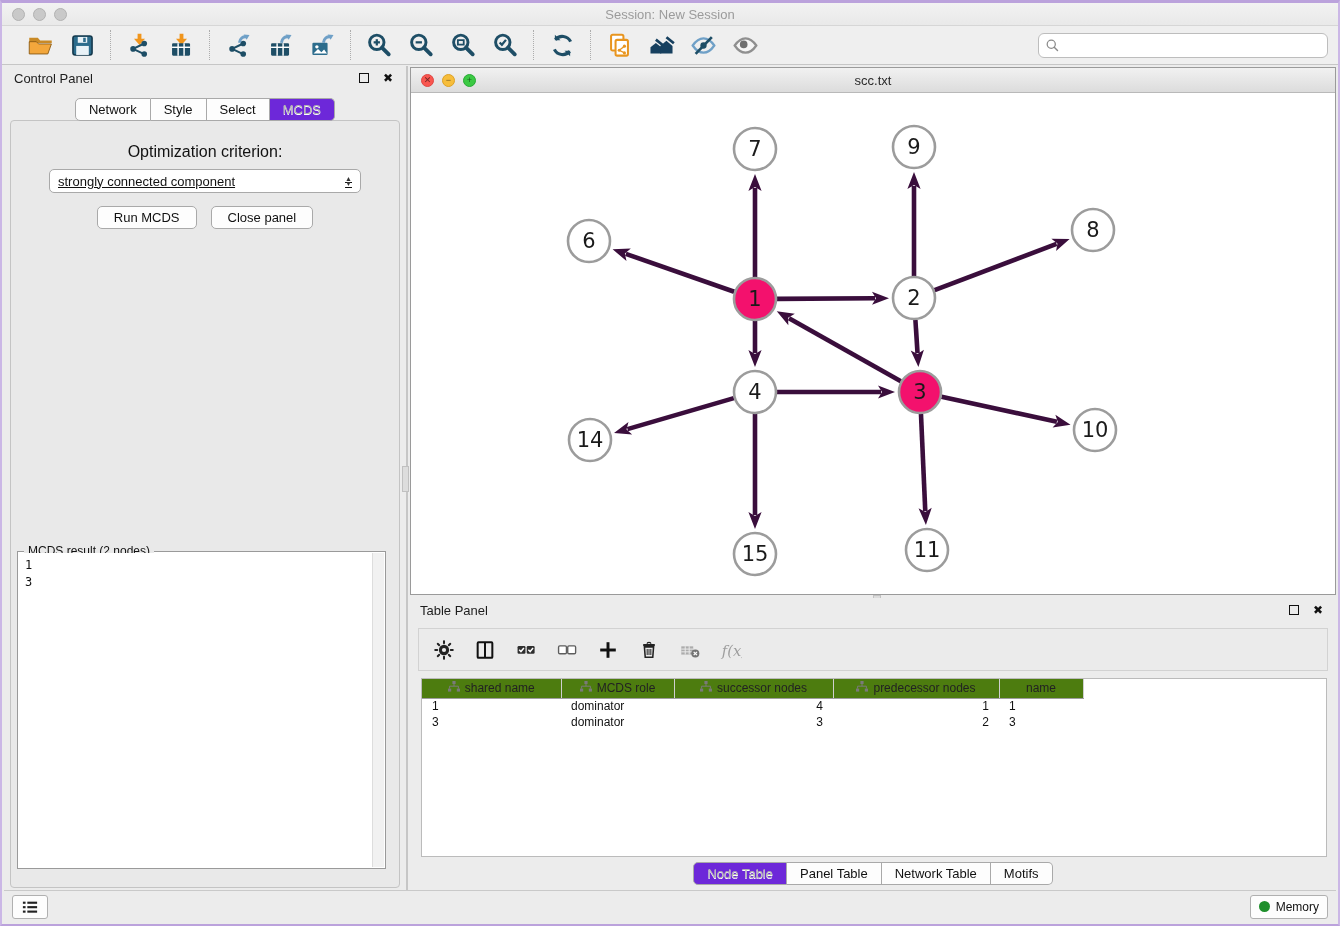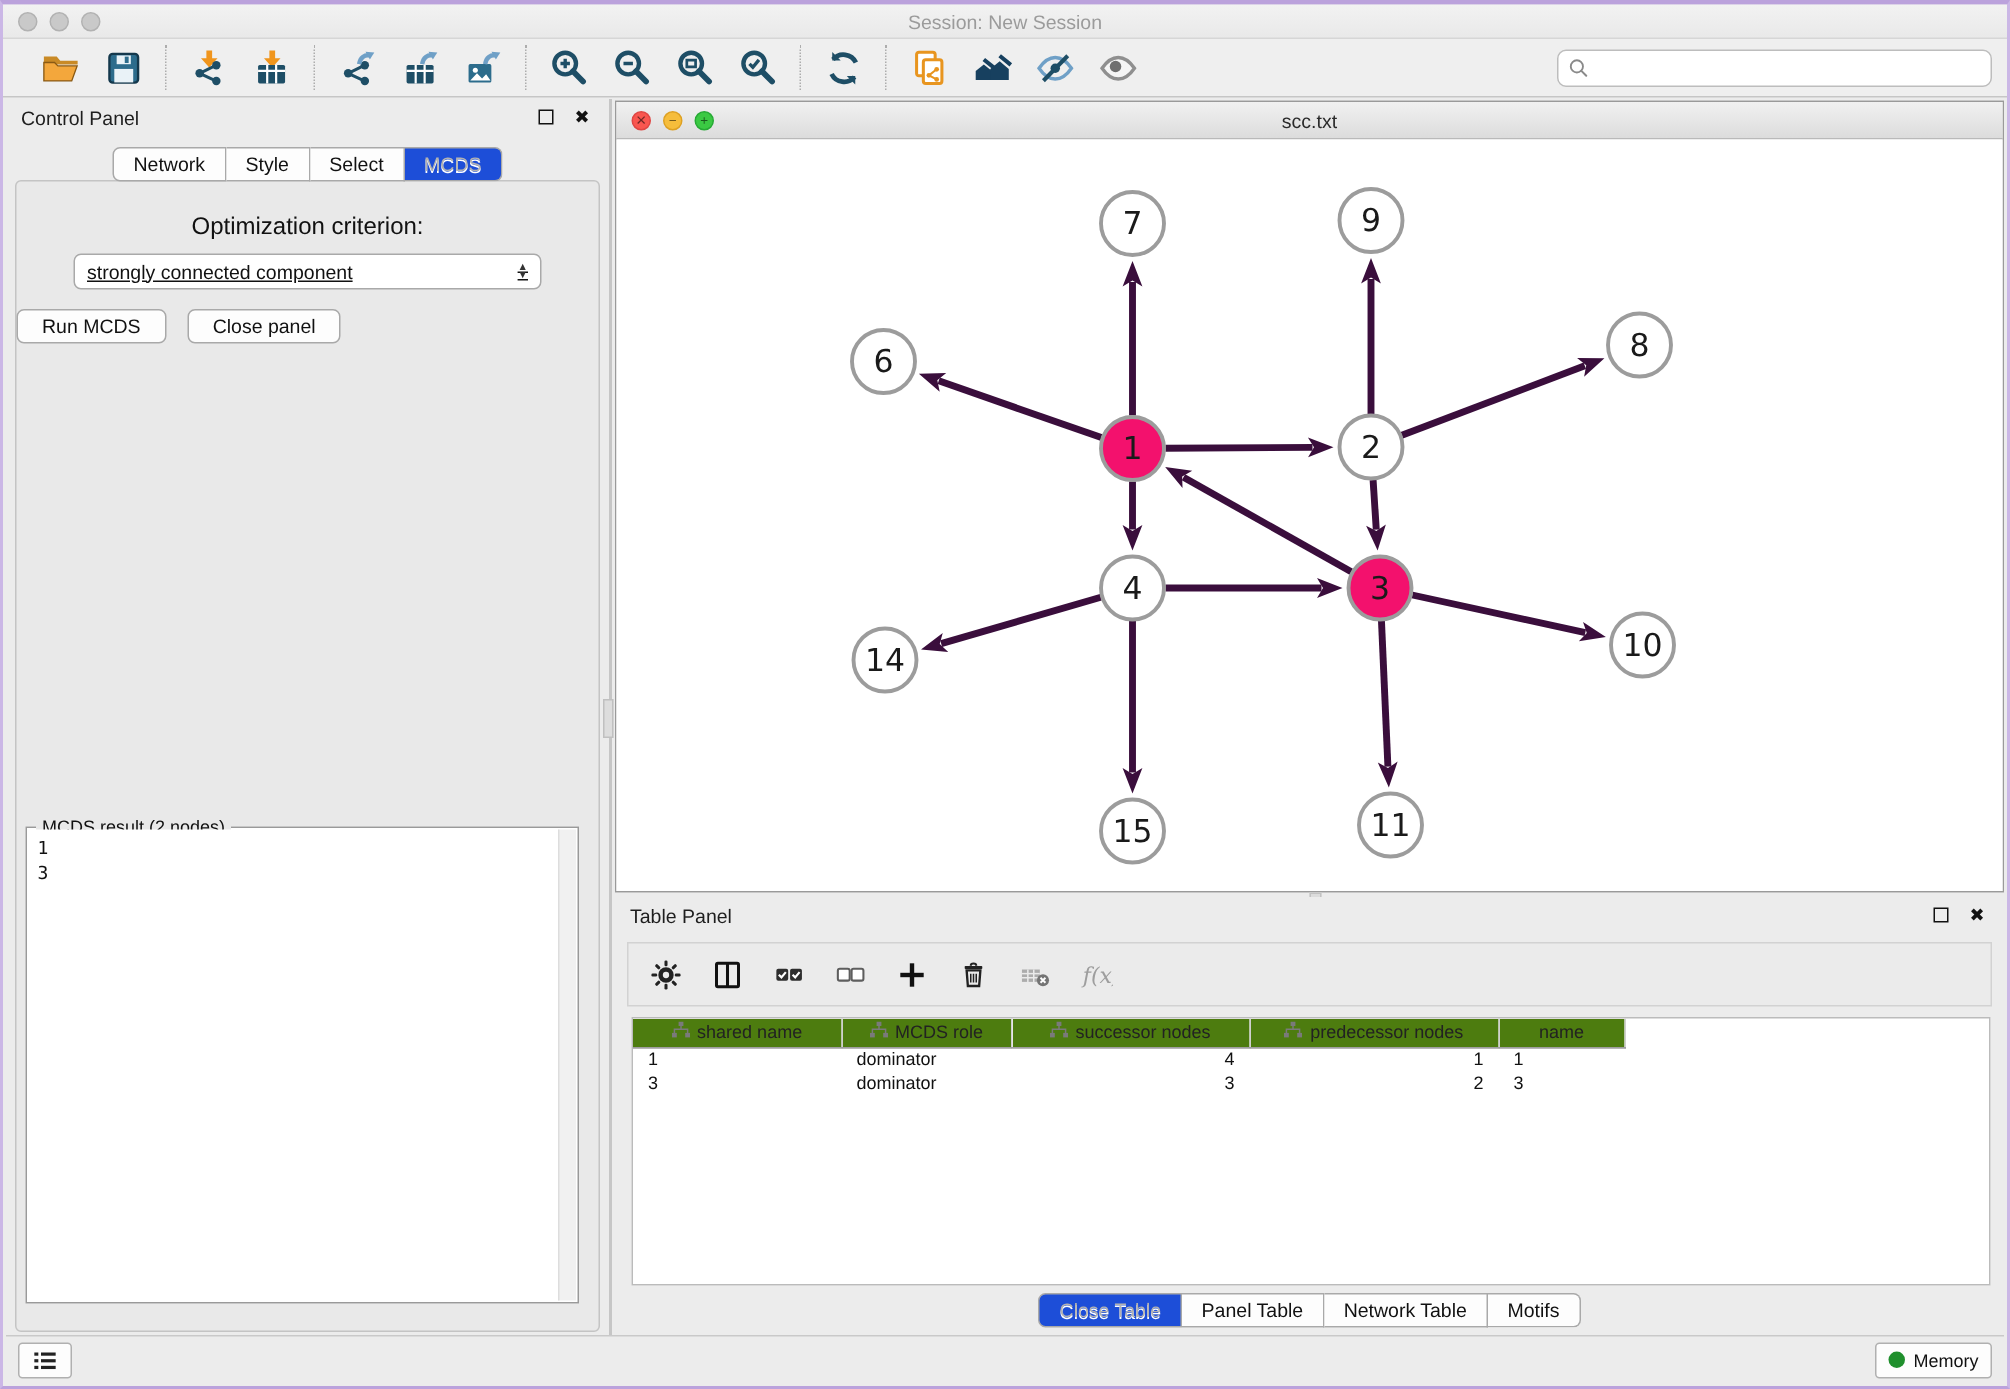--- a/index.html
+++ b/index.html
@@ -45,32 +45,32 @@
   .panel-header .spacer { flex:1; }
   .ph-icon { width:16px; height:16px; margin-left:8px; display:flex; align-items:center;
     justify-content:center; font-size:12px; color:#111; cursor:pointer; }
   .float-box { width:10px; height:10px; border:1.6px solid #111; }
 
   .cp-tabs { display:flex; justify-content:center; margin-top:8px; position:relative; z-index:2; }
   .tab { background:#FDFDFD; border:1px solid #A9A9A9; border-left-width:0;
     padding:3px 13px; font-size:13px; color:#111; cursor:pointer; }
   .tab:first-child { border-left-width:1px; border-radius:5px 0 0 5px; }
   .tab:last-child { border-radius:0 5px 5px 0; }
-  .tab.active { background:#1d4ed8; color:#B2B2B2; text-shadow:0 1px 0 #fff; }
+  .tab.active { background:#6d28d9; color:#B2B2B2; text-shadow:0 1px 0 #fff; }
 
   .cp-inner { position:absolute; left:6px; right:6px; top:54px; bottom:2px;
     background:#E9E9E9; border:1px solid #C4C4C4; border-radius:4px; }
   .opt-label { text-align:center; margin-top:22px; font-size:16px; color:#111; }
   .dropdown { margin:8px auto 0; width:312px; height:24px; background:#fff;
     border:1px solid #A9A9A9; border-radius:5px; display:flex; align-items:center;
     padding:0 8px; font-size:13px; color:#111; cursor:pointer;text-decoration:underline; }
   .dropdown .dd-label { flex:1; }
   .dd-arrows { display:flex; flex-direction:column; align-items:center; line-height:5px;
     font-size:7px; color:#333; }
-  .cp-buttons { display:flex; gap:14px; margin-top:13px; }
+  .cp-buttons { display:flex; justify-content:center; gap:14px; margin-top:13px; }
   .btn { background:#FDFDFD; border:1px solid #A9A9A9; border-radius:5px;
     padding:3px 16px; font-size:13px; color:#111; cursor:pointer; }
 
   .result-fieldset { position:absolute; left:6px; right:13px; top:430px; bottom:18px;
     border:1px solid #9A9A9A; background:#fff; }
   .result-legend { position:absolute; top:-8px; left:6px; background:#E9E9E9;
     padding:0 4px; font-size:12px; color:#111; }
   .result-area { position:absolute; inset:1px 13px 1px 1px; background:#fff;
     padding:4px 2px 0 6px; font-family:"DejaVu Sans Mono", monospace;
     font-size:12px; color:#111; line-height:17px; overflow:hidden; }
@@ -587,21 +587,21 @@
                   <td class="al">3</td>
                   <td class="al">dominator</td>
                   <td class="ar">3</td>
                   <td class="ar">2</td>
                   <td class="al">3</td>
                 </tr>
               </tbody>
             </table>
         </div>
         <div class="tp-tabs" id="tp-tabs">
-            <div class="tab active">Close Table</div>
+            <div class="tab active">Node Table</div>
             <div class="tab">Panel Table</div>
             <div class="tab">Network Table</div>
             <div class="tab">Motifs</div>
           </div>
       </div>
     </div>
   </div>
 
   <div class="statusbar">
     <div class="status-btn">

